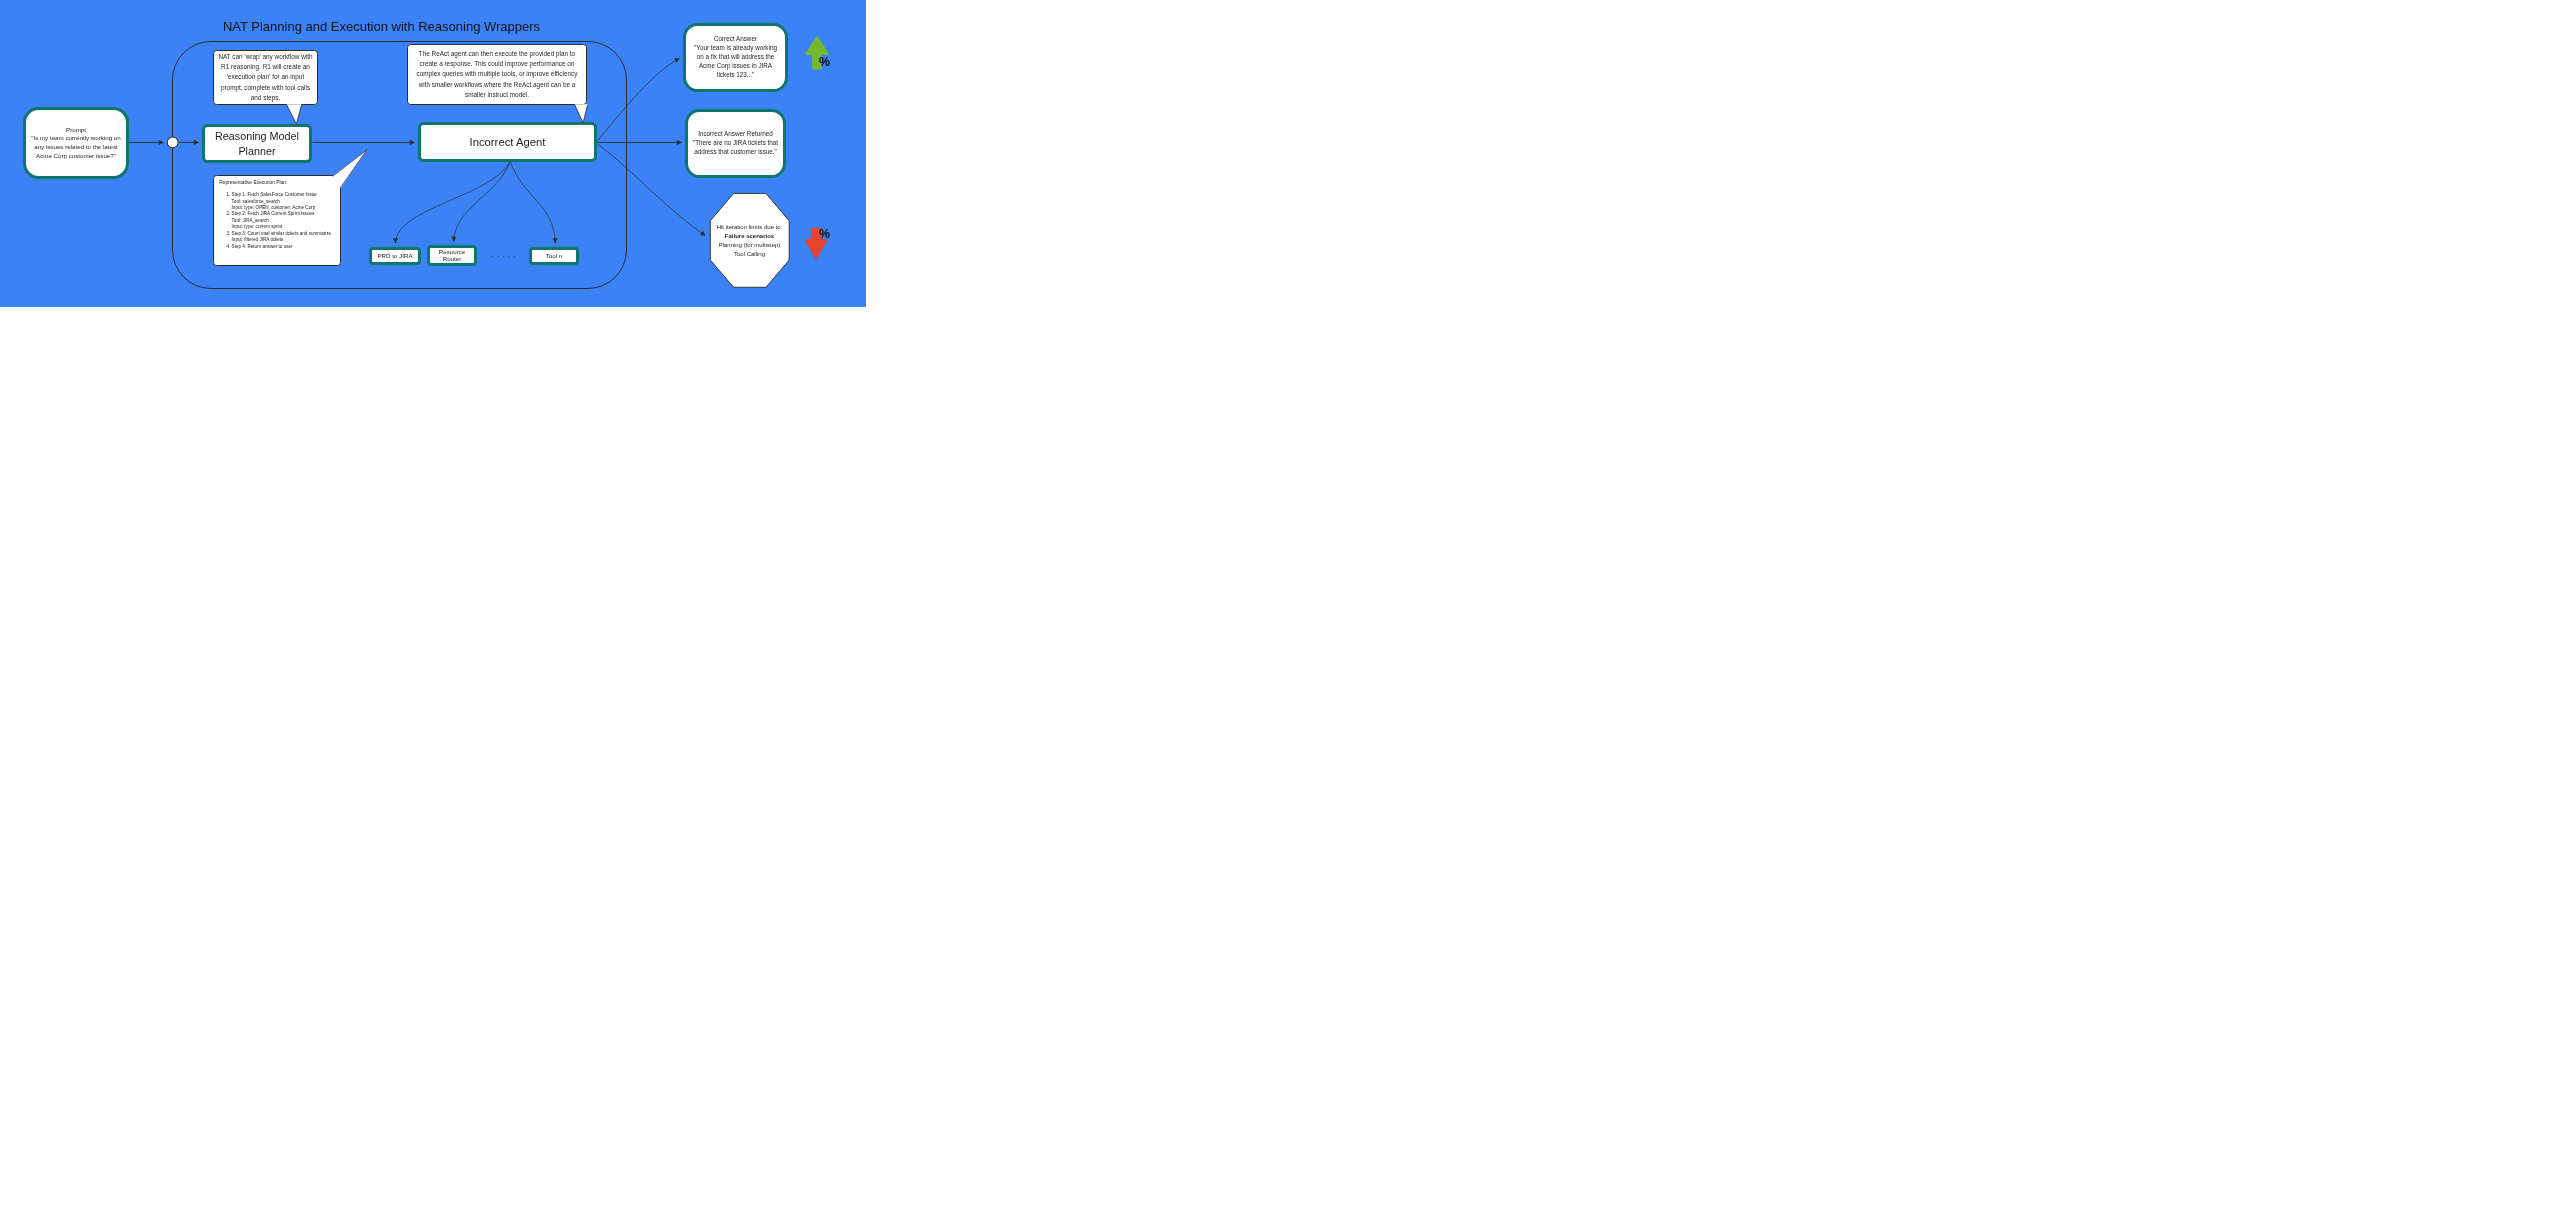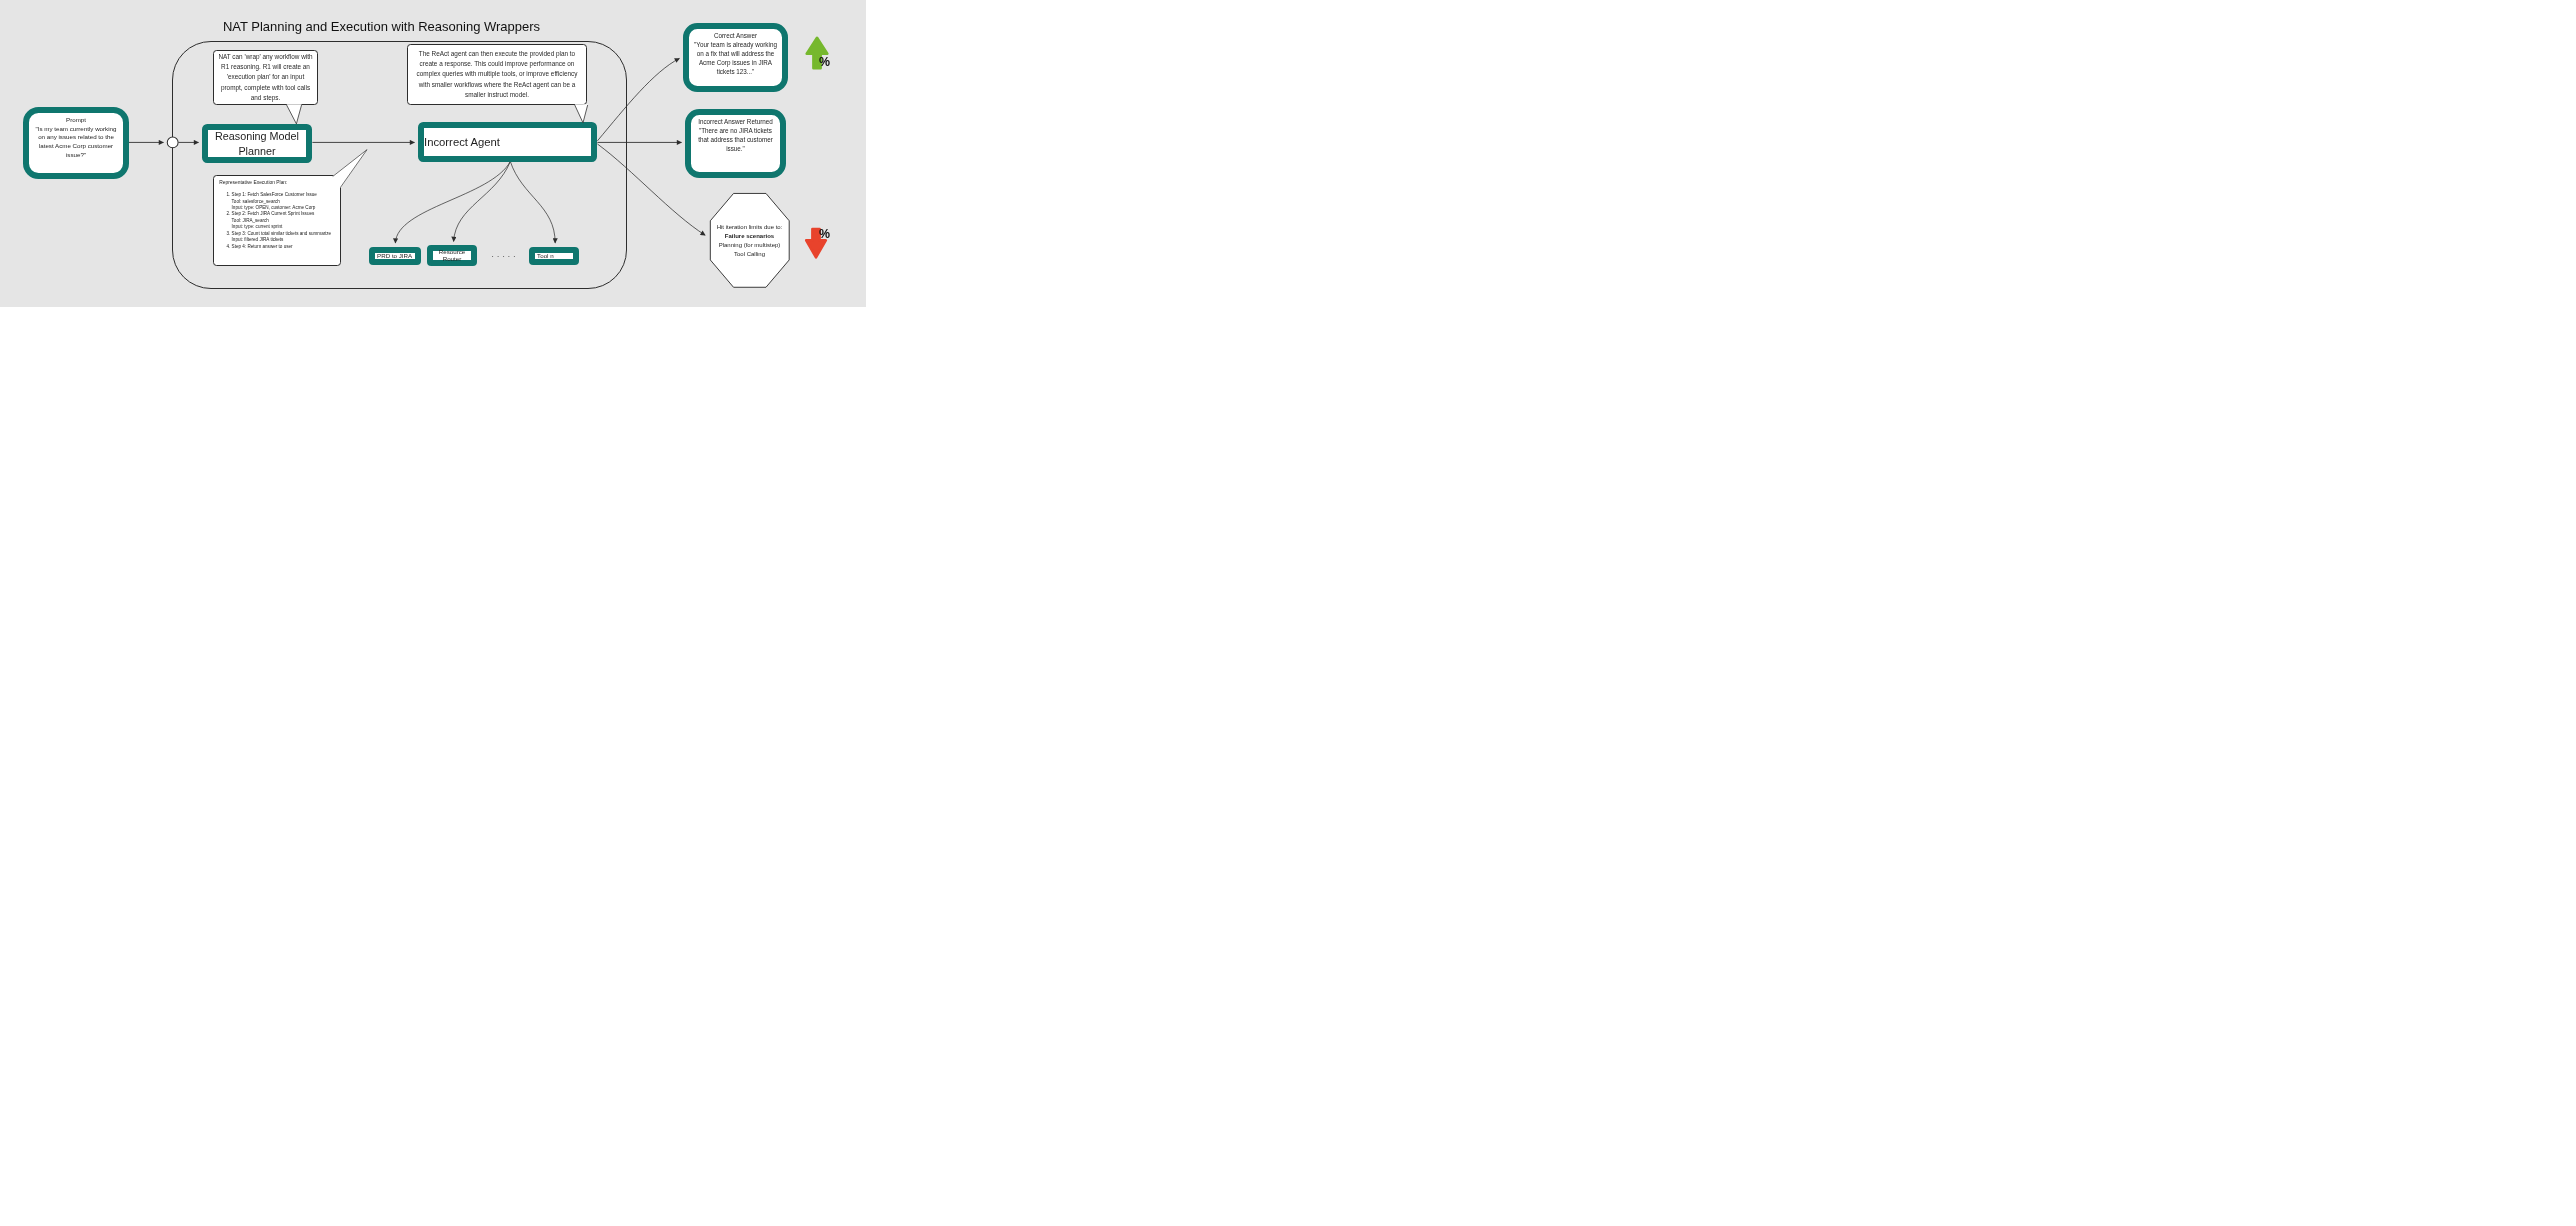--- a/index.html
+++ b/index.html
@@ -1,32 +1,32 @@
 <!DOCTYPE html>
 <html style="font-size:8.2px"><head>
 <meta charset="utf-8">
 <style>
   html,body { margin:0; padding:0; background:#ffffff; }
   .canvas {
-    position:relative; width:866px; height:307px; background:#e5e5e5;
+    position:relative; width:866px; height:307px; background:#3b82f6;
     font-family:"Liberation Sans","DejaVu Sans",sans-serif; color:#1e1e1e;
     overflow:hidden;
   }
   .layer { position:absolute; left:0; top:0; width:866px; height:307px; pointer-events:none; }
   .title {
     position:absolute; left:196px; top:18.5px; width:371px; text-align:center;
     font-size:13px; font-weight:400; color:#111; letter-spacing:0px;
   }
   .container-box {
     position:absolute; left:172px; top:41px; width:453px; height:246px;
     border:0.8px solid #2d2d2d; border-radius:39px; background:transparent;
   }
   .node {
-    position:absolute; box-sizing:border-box; background:#fff; border:6px solid #0f766e;
-    display:flex; align-items:center; text-align:center;
+    position:absolute; box-sizing:border-box; background:#fff; border:3px solid #0f766e;
+    display:flex; align-items:center; justify-content:center; text-align:center;
   }
   .prompt-box { left:23px; top:107px; width:106px; height:72px; border-radius:15.5px;
     font-size:6.2px; line-height:1.4; padding:3.1px 5.2px; flex-direction:column; }
   .planner-box { left:202px; top:124px; width:110px; height:39px; border-radius:5.2px;
     font-size:10.8px; line-height:1.3; }
   .agent-box { left:418px; top:122px; width:179px; height:40px; border-radius:5.2px;
     font-size:11.3px; }
   .bubble {
     position:absolute; box-sizing:border-box; background:#fff; border:0.8px solid #2d2d2d;
     border-radius:3.6px; display:flex; align-items:center; justify-content:center;

